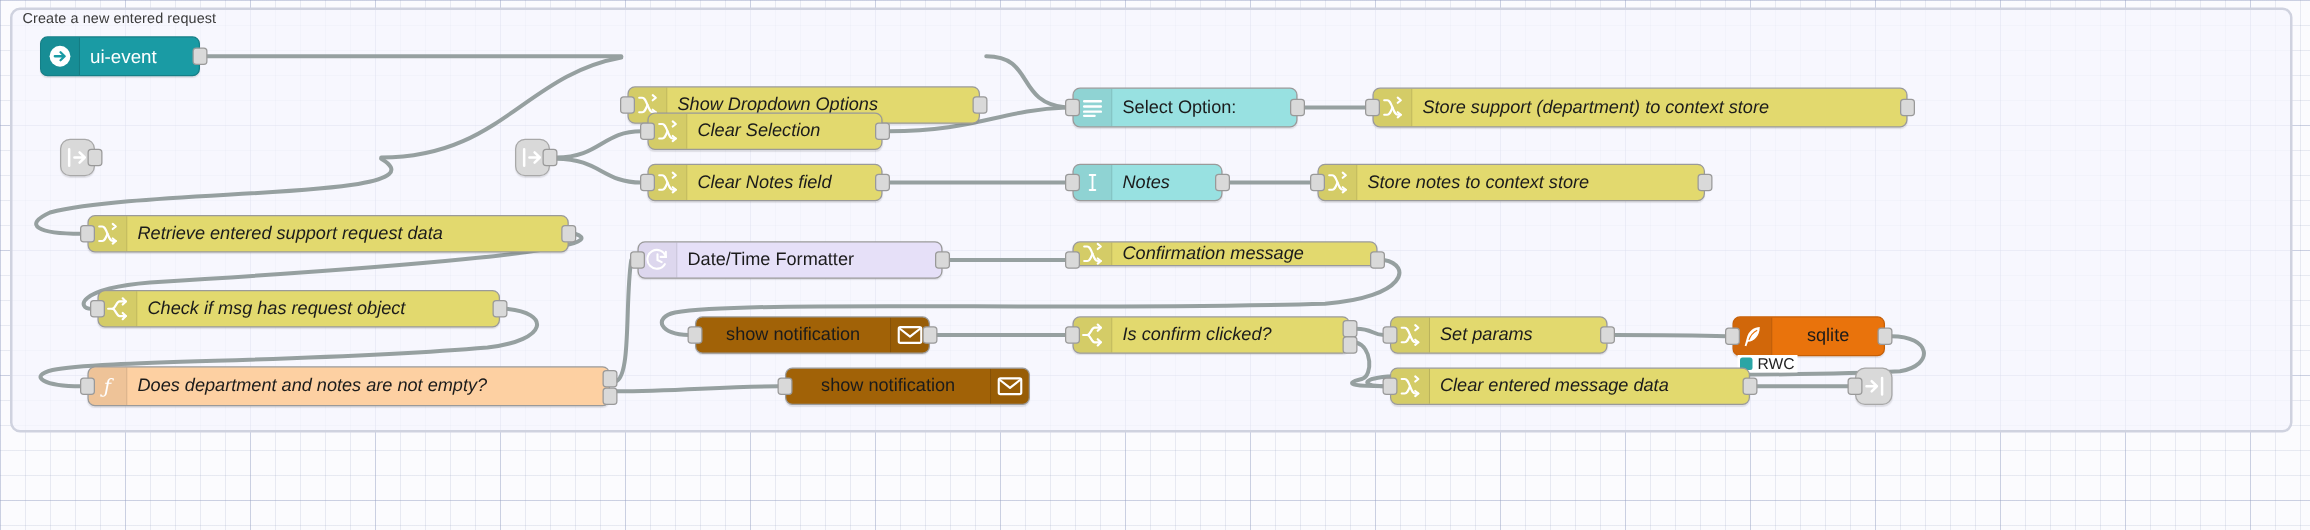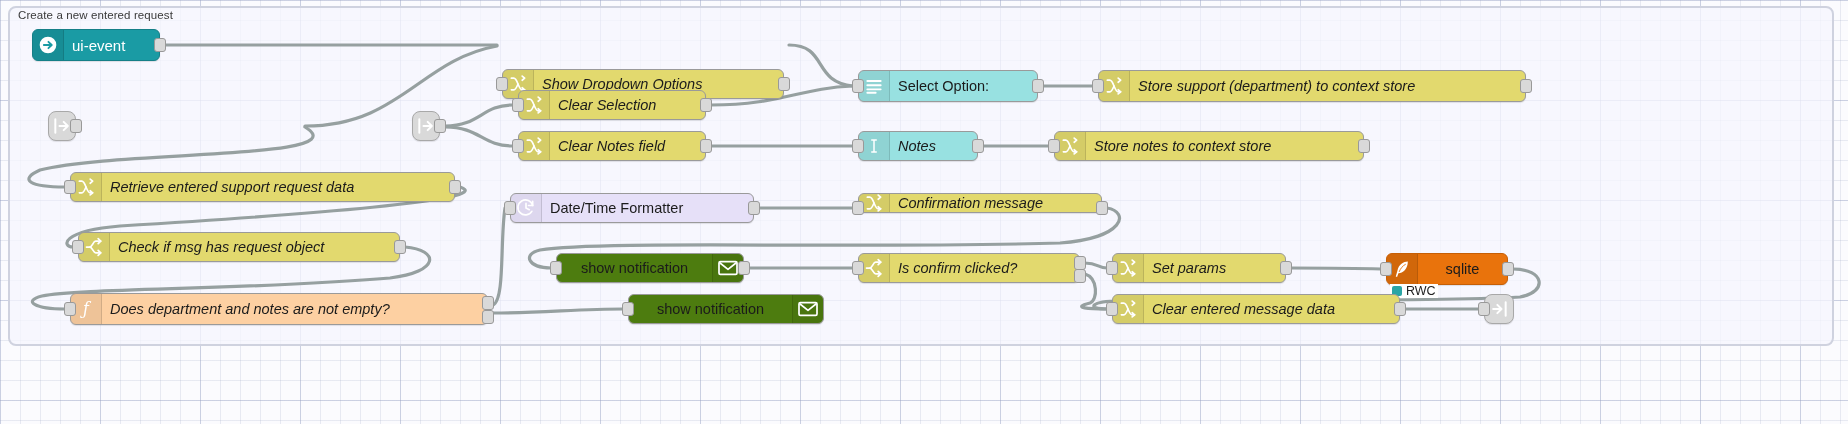--- a/index.html
+++ b/index.html
@@ -65,21 +65,21 @@
   .node .label.center{text-align:center;}
   .node svg{display:block;}
 
   
   .n-change  {background:#e2d96e;}
   .n-switch  {background:#e2d96e;}
   .n-function{background:#fdd0a2;}
   .n-ui      {background:#98e1e1;}
   .n-uievent {background:#1a9ba4;border-color:#157f87;}
   .n-uievent .label{color:#ffffff;font-size:15px;}
-  .n-notify  {background:#4d7c0f;}
+  .n-notify  {background:#a16207;}
   .n-datetime{background:#e6e0f8;}
   .n-sqlite  {background:#e9730c;border-color:#c65f06;}
   .n-sqlite .label{color:#1b1b1b;}
   .n-link    {background:#d9d9d9;border-color:#a8a8a8;border-radius:8px;}
 
   
   .port{
     position:absolute;width:12px;height:14px;
     background:#d9d9d9;border:1px solid #999;border-radius:3px;
     box-sizing:border-box;

